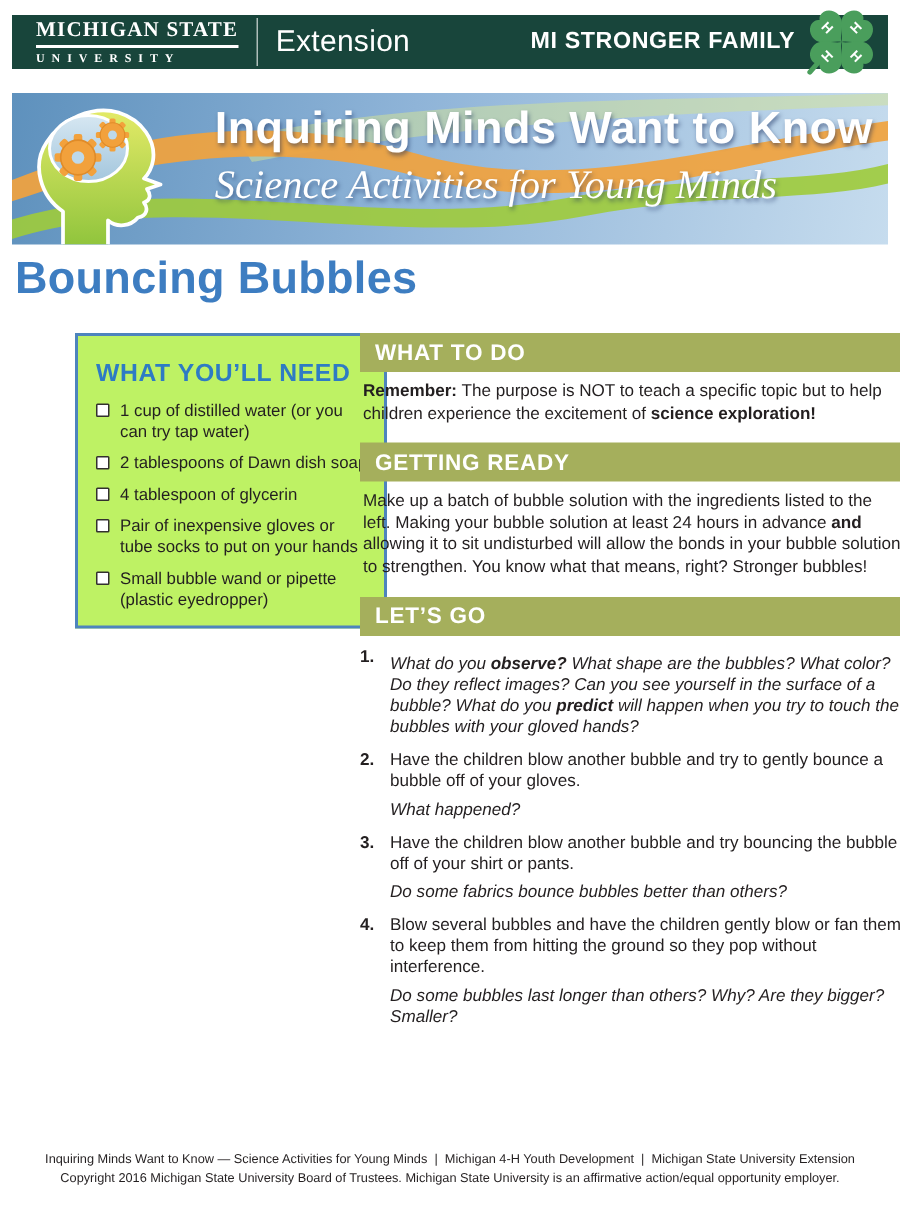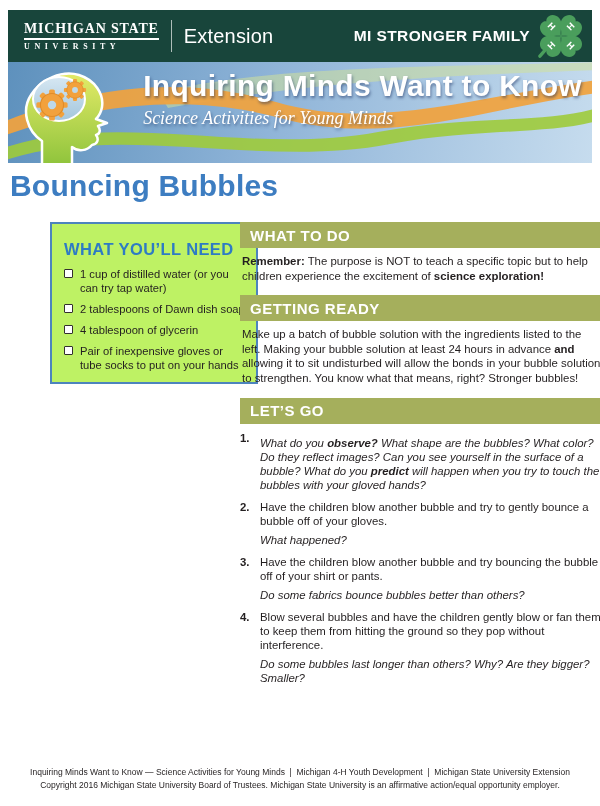--- a/index.html
+++ b/index.html
@@ -3,42 +3,42 @@
 <meta charset="utf-8">
 <style>
   html,body { margin:0; padding:0; background:#ffffff; }
   .page {
     position:relative; width:600px; height:806px; background:#ffffff;
     font-family:"Liberation Sans", sans-serif; color:#231f20; overflow:hidden;
   }
 
   
   .topbar {
-    position:absolute; left:8px; top:10px; width:584px; height:52px;
+    position:absolute; left:8px; top:10px; width:584px; height:36px;
     background:#18453b; display:flex; align-items:center; justify-content:space-between;
     padding:0 8px 0 16px; box-sizing:border-box;
   }
   .brand { display:flex; align-items:center; gap:12px; }
   .msu { color:#fff; font-family:"Liberation Serif", serif; }
   .msu-1 { font-size:14px; font-weight:bold; letter-spacing:.8px; border-bottom:2px solid #fff; padding-bottom:1px; white-space:nowrap; }
   .msu-2 { font-size:8px; font-weight:bold; letter-spacing:4.6px; margin-top:2px; white-space:nowrap; }
   .vdiv { width:1px; height:32px; background:rgba(255,255,255,.65); }
   .ext { color:#fff; font-size:20px; letter-spacing:.2px; }
   .program { display:flex; align-items:center; gap:8px; }
   .program-text { color:#fff; font-weight:bold; font-size:15.5px; letter-spacing:.4px; white-space:nowrap;text-align:right; }
 
   
   .banner {
     position:absolute; left:8px; top:62px; width:584px; height:101px; overflow:hidden;
     background:linear-gradient(100deg,#5e91bd 0%,#8fb4d8 45%,#c6dcee 100%);
   }
   .banner .art { position:absolute; left:0; top:0; }
   .banner-text { position:absolute; right:10px; top:7px; text-align:left; }
   .b-title { color:#fff; font-size:30px; font-weight:bold; letter-spacing:.3px; text-shadow:1px 2px 3px rgba(20,40,90,.5); white-space:nowrap; }
-  .b-sub { color:#fff; font-family:"Liberation Serif", serif; font-style:italic; font-size:18px; margin-top:5px; text-shadow:1px 2px 3px rgba(20,40,90,.5); white-space:nowrap; }
+  .b-sub { color:#fff; font-family:"Liberation Serif", serif; font-style:italic; font-size:27px; margin-top:5px; text-shadow:1px 2px 3px rgba(20,40,90,.5); white-space:nowrap; }
 
   
   .page-title { position:absolute; left:10px; top:169px; margin:0; font-size:30px; font-weight:bold; color:#3d7dc1; letter-spacing:.2px; }
 
   
   .needs {
     position:absolute; left:10px; top:222px; width:208px; box-sizing:border-box;
     background:#bef264; border:2px solid #4d84bd; padding:16px 10px 9px 12px;margin-left:40px;
   }
   .needs h2 { margin:0 0 8px; font-size:16.5px; color:#2e7bc4; letter-spacing:.4px; }
@@ -169,20 +169,24 @@
           <span>2 tablespoons of Dawn dish soap</span>
         </li>
       <li>
           <span class="cb"></span>
           <span>4 tablespoon of glycerin</span>
         </li>
       <li>
           <span class="cb"></span>
           <span>Pair of inexpensive gloves or tube socks to put on your hands</span>
         </li>
+      <li>
+          <span class="cb"></span>
+          <span>Small bubble wand or pipette (plastic eyedropper)</span>
+        </li>
     </ul>
   </aside>
 
   <main class="content">
 
     <div class="bar">
       <span>WHAT TO DO</span>
     </div>
     <p class="body"><b>Remember:</b><span> The purpose is NOT to teach a specific topic but to help children experience the excitement of </span><b>science exploration!</b></p>
 

